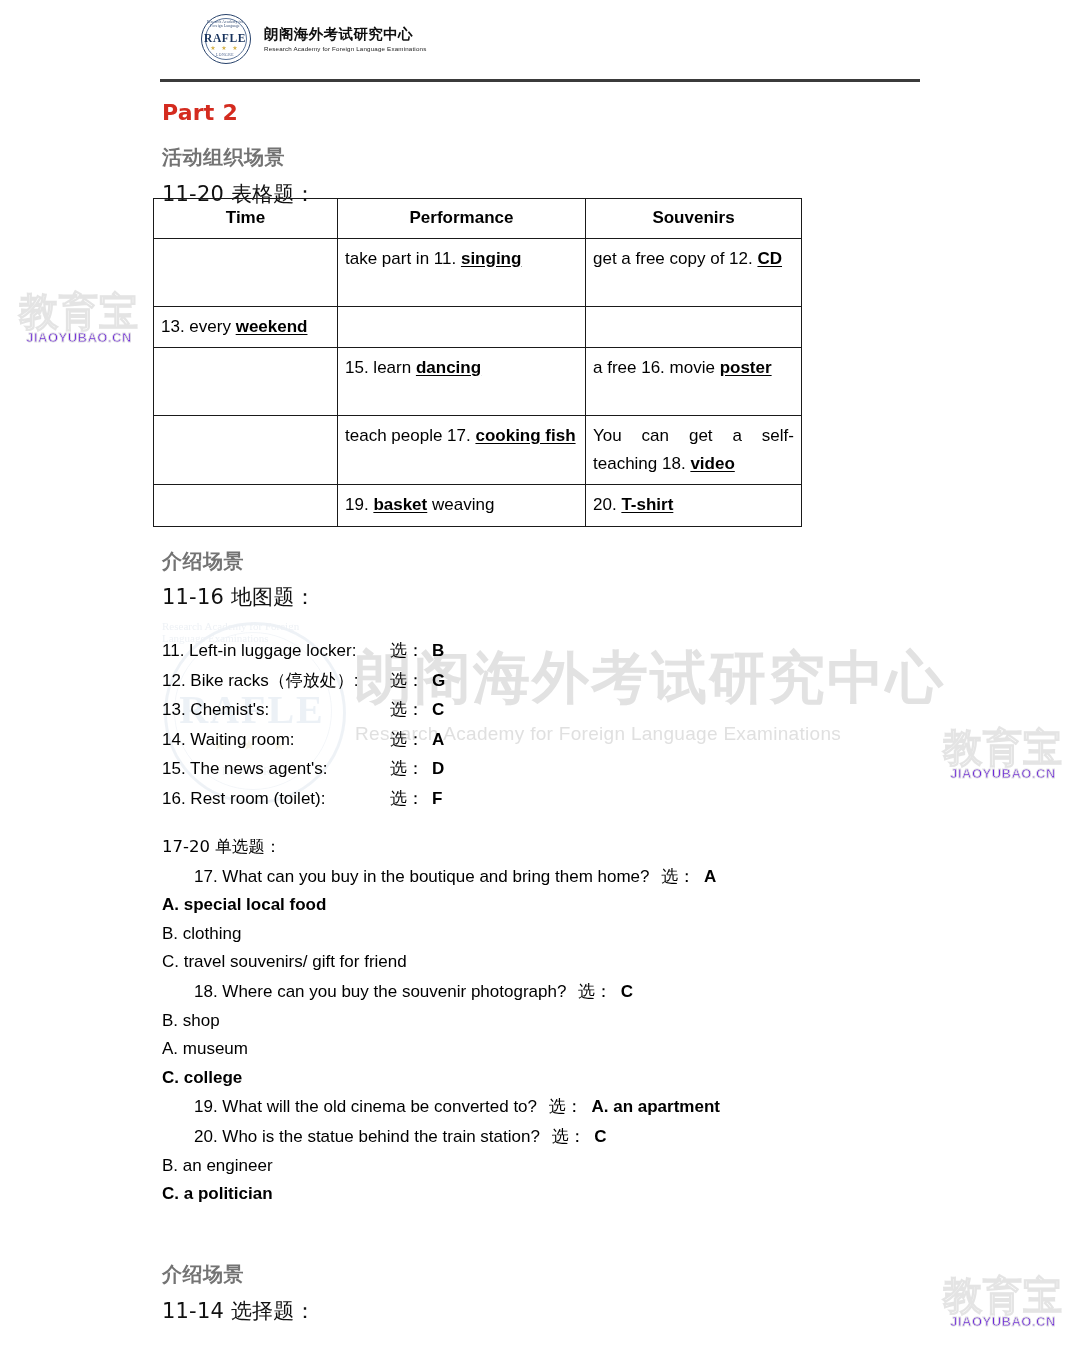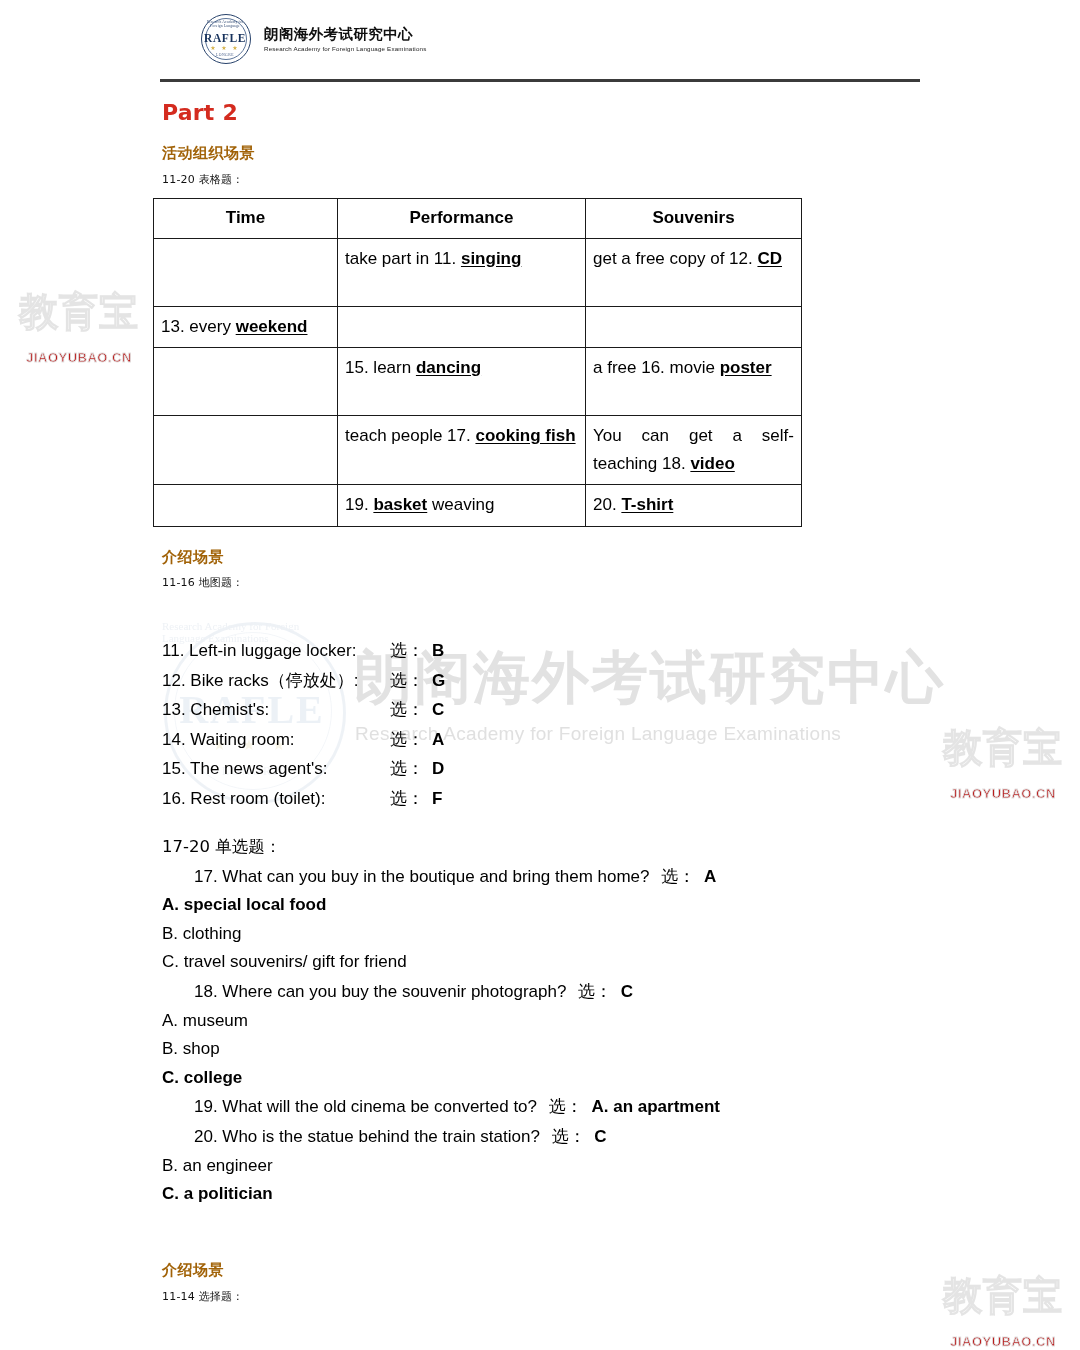--- a/index.html
+++ b/index.html
@@ -32,24 +32,24 @@
     font-size: 39px;
     font-weight: 700;
     color: #ffffff;
     -webkit-text-stroke: 1px #e4e4e4;
     letter-spacing: 1px;
     font-family: "DejaVu Sans", sans-serif;
   }
   .wm-jyb .en {
     font-size: 13px;
     font-weight: 700;
-    color: #b91c1c;
+    color: #6d28d9;
     -webkit-text-stroke: 0.8px #e4e4e4;
     letter-spacing: 0.5px;
-    margin-top: 20px;
+    margin-top: 0;
   }
 
   .wm-center {
     left: 355px;
     top: 640px;
     width: 640px;
   }
   .wm-center .big {
     font-size: 57px;
     font-weight: 700;
@@ -233,28 +233,28 @@
     left: 162px;
     top: 100px;
     font-size: 22px;
     font-weight: 700;
     color: #d42b1f;
     letter-spacing: 0.2px;
     font-family: "DejaVu Sans", sans-serif;
   }
 
   .scene-heading {
-    font-size: 15px;
-    font-weight: 700;
-    color: #a16207;
+    font-size: 20px;
+    font-weight: 700;
+    color: #737373;
     font-family: "DejaVu Sans", sans-serif;
     letter-spacing: 0.5px;
   }
   .sub-label {
-    font-size: 11px;
+    font-size: 21px;
     color: #111;
     font-family: "DejaVu Sans", sans-serif;
     letter-spacing: 0.2px;
   }
 
   .blk-1 { position: absolute; left: 162px; top: 144px; }
   .blk-1 .sub-label { margin-top: 9px; }
 
   
   table.qtable {
@@ -496,22 +496,22 @@
     </div>
     <div class="opt-correct">A. special local food</div>
     <div>B. clothing</div>
     <div>C. travel souvenirs/ gift for friend</div>
 
     <div class="line">
       <span>18. Where can you buy the souvenir photograph?</span>
       <span class="pick">选：</span>
       <span class="ans">C</span>
     </div>
+    <div>B. shop</div>
     <div>A. museum</div>
-    <div>B. shop</div>
     <div class="opt-correct">C. college</div>
 
     <div class="line">
       <span>19. What will the old cinema be converted to?</span>
       <span class="pick">选：</span>
       <span class="ans">A. an apartment</span>
     </div>
 
     <div class="line">
       <span>20. Who is the statue behind the train station?</span>

